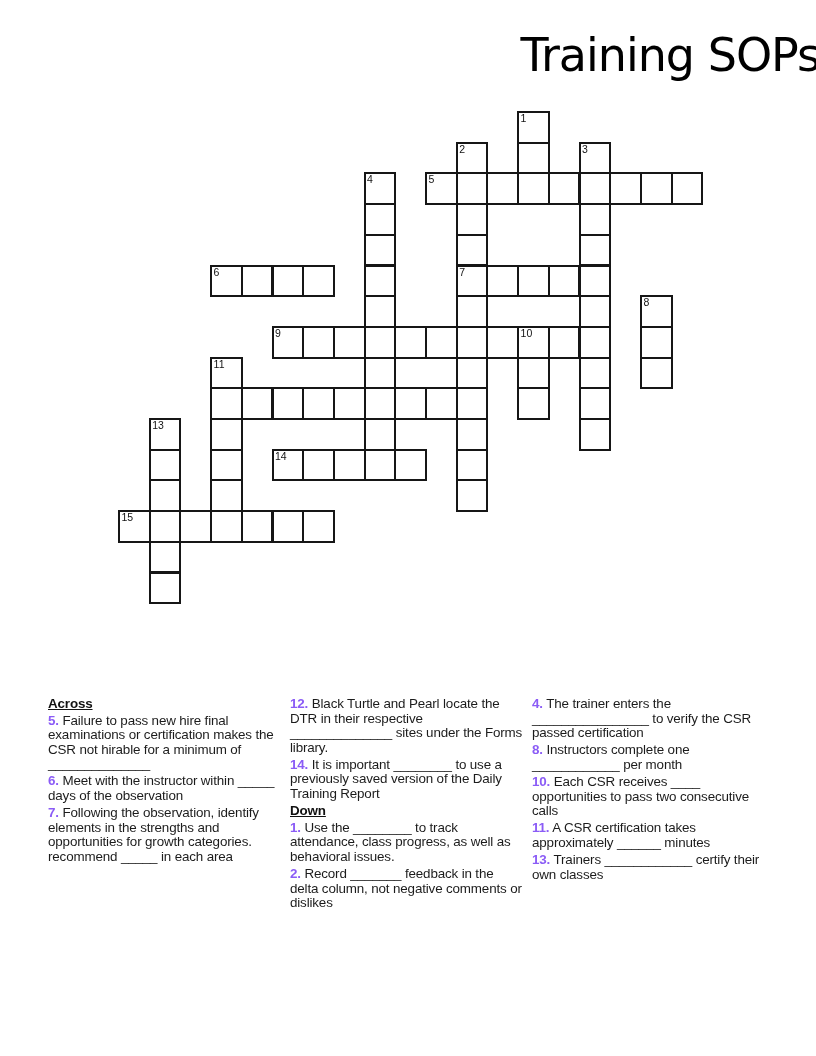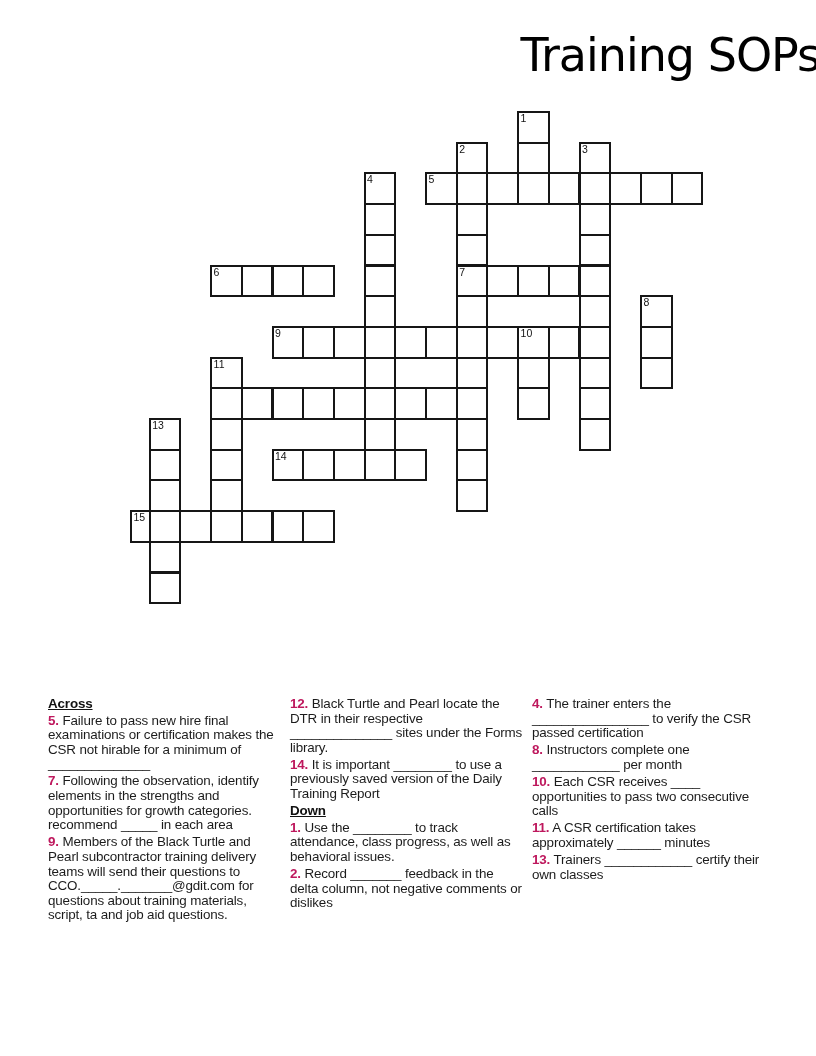--- a/index.html
+++ b/index.html
@@ -49,21 +49,21 @@
     color:#1c1c1c;
   }
   .clue-col{width:234px;}
   .clue-head{
     font-weight:bold;
     text-decoration:underline;
     margin:0 0 2px 0;
     color:#111;
   }
   .clue{margin:0 0 2.5px 0;}
-  .clue b{color:#be185d;}
+  .clue b{color:#8b5cf6;}
 </style>
 </head>
 <body>
 
 <div class="page">
   <h1 class="title">Training SOPs</h1>
   <div class="grid" id="grid">
       <div class="cell" style="left: 517.1px; top: 111px;">
         <span class="num">1</span>
       </div>
@@ -165,38 +165,38 @@
         <span class="num">14</span>
       </div>
       <div class="cell" style="left: 302.2px; top: 448.7px;"></div>
       <div class="cell" style="left: 332.9px; top: 448.7px;"></div>
       <div class="cell" style="left: 363.6px; top: 448.7px;"></div>
       <div class="cell" style="left: 394.3px; top: 448.7px;"></div>
       <div class="cell" style="left: 455.7px; top: 448.7px;"></div>
       <div class="cell" style="left: 148.7px; top: 479.4px;"></div>
       <div class="cell" style="left: 210.1px; top: 479.4px;"></div>
       <div class="cell" style="left: 455.7px; top: 479.4px;"></div>
-      <div class="cell" style="left: 118px; top: 510.1px; margin-left: 12px;">
+      <div class="cell" style="left: 118px; top: 510.1px;">
         <span class="num">15</span>
       </div>
       <div class="cell" style="left: 148.7px; top: 510.1px;"></div>
       <div class="cell" style="left: 179.4px; top: 510.1px;"></div>
       <div class="cell" style="left: 210.1px; top: 510.1px;"></div>
       <div class="cell" style="left: 240.8px; top: 510.1px;"></div>
       <div class="cell" style="left: 271.5px; top: 510.1px;"></div>
       <div class="cell" style="left: 302.2px; top: 510.1px;"></div>
       <div class="cell" style="left: 148.7px; top: 540.8px;"></div>
       <div class="cell" style="left: 148.7px; top: 571.5px;"></div>
     </div>
   <div class="clues" id="clues">
     <div class="clue-col" id="clue-col-1">
         <div class="clue-head">Across</div>
         <div class="clue"><b>5.</b> <span>Failure to pass new hire final examinations or certification makes the CSR not hirable for a minimum of ______________</span></div>
+        <div class="clue"><b>6.</b> <span>Meet with the instructor within _____ days of the observation</span></div>
         <div class="clue"><b>7.</b> <span>Following the observation, identify elements in the strengths and opportunities for growth categories. recommend _____ in each area</span></div>
-        <div class="clue"><b>9.</b> <span>Members of the Black Turtle and Pearl subcontractor training delivery teams will send their questions to CCO._____._______@gdit.com for questions about training materials, script, ta and job aid questions.</span></div>
       </div>
     <div class="clue-col" id="clue-col-2">
         <div class="clue"><b>12.</b> <span>Black Turtle and Pearl locate the DTR in their respective ______________ sites under the Forms library.</span></div>
         <div class="clue"><b>14.</b> <span>It is important ________ to use a previously saved version of the Daily Training Report</span></div>
         <div class="clue-head">Down</div>
         <div class="clue"><b>1.</b> <span>Use the ________ to track attendance, class progress, as well as behavioral issues.</span></div>
         <div class="clue"><b>2.</b> <span>Record _______ feedback in the delta column, not negative comments or dislikes</span></div>
       </div>
     <div class="clue-col" id="clue-col-3">
         <div class="clue"><b>4.</b> <span>The trainer enters the ________________ to verify the CSR passed certification</span></div>

